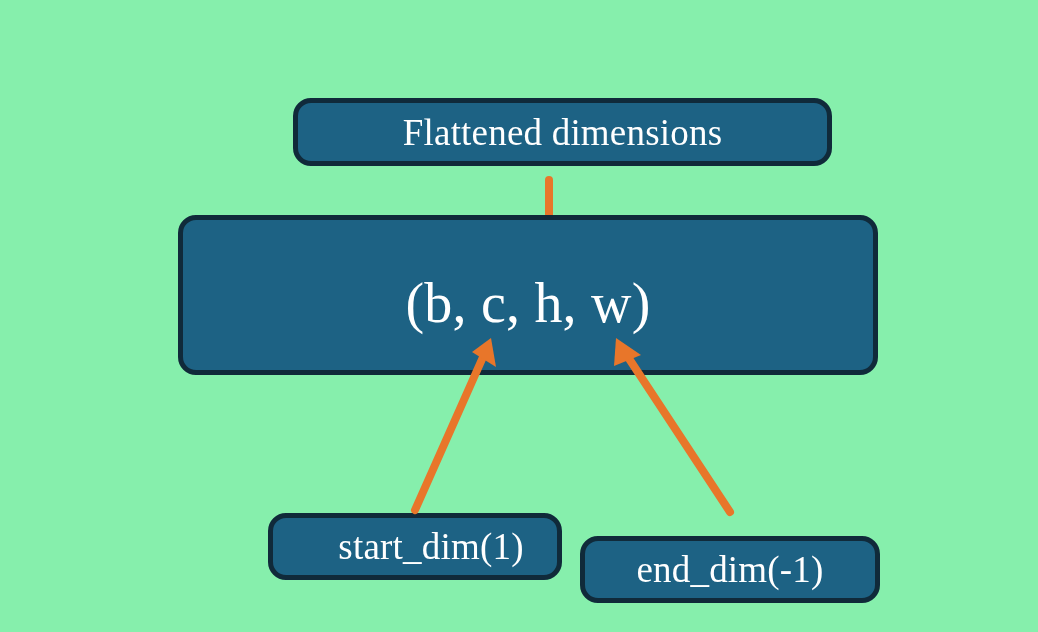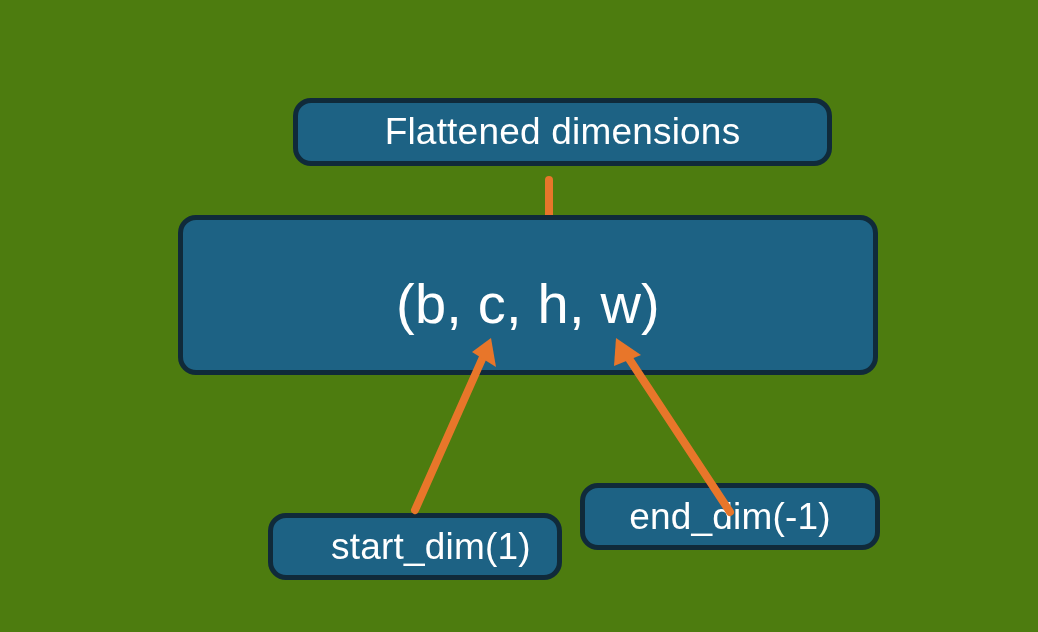--- a/index.html
+++ b/index.html
@@ -4,23 +4,23 @@
 <style>
   html, body {
     margin: 0;
     padding: 0;
     background: #ffffff;
   }
   #canvas {
     position: relative;
     width: 1038px;
     height: 632px;
-    background: #4d7c0f;
+    background: #86efac;
     overflow: hidden;
-    font-family: Liberation Sans, sans-serif;
+    font-family: Liberation Serif, serif;
   }
   .box {
     position: absolute;
     box-sizing: border-box;
     background: #1d6284;
     border: 5px solid #102a3a;
     border-radius: 18px;
     display: flex;
     align-items: center;
     justify-content: center;
@@ -46,21 +46,21 @@
   #box-start-dim {
     left: 268px;
     top: 513px;
     width: 294px;
     height: 67px;
     font-size: 37px;
     padding-left: 32px;
   }
   #box-end-dim {
     left: 580px;
-    top: 483px;
+    top: 536px;
     width: 300px;
     height: 67px;
     font-size: 37px;
   }
   #shape-label {
     position: relative;
     top: 8px;
     text-align: center;
   }
   .overlay {

